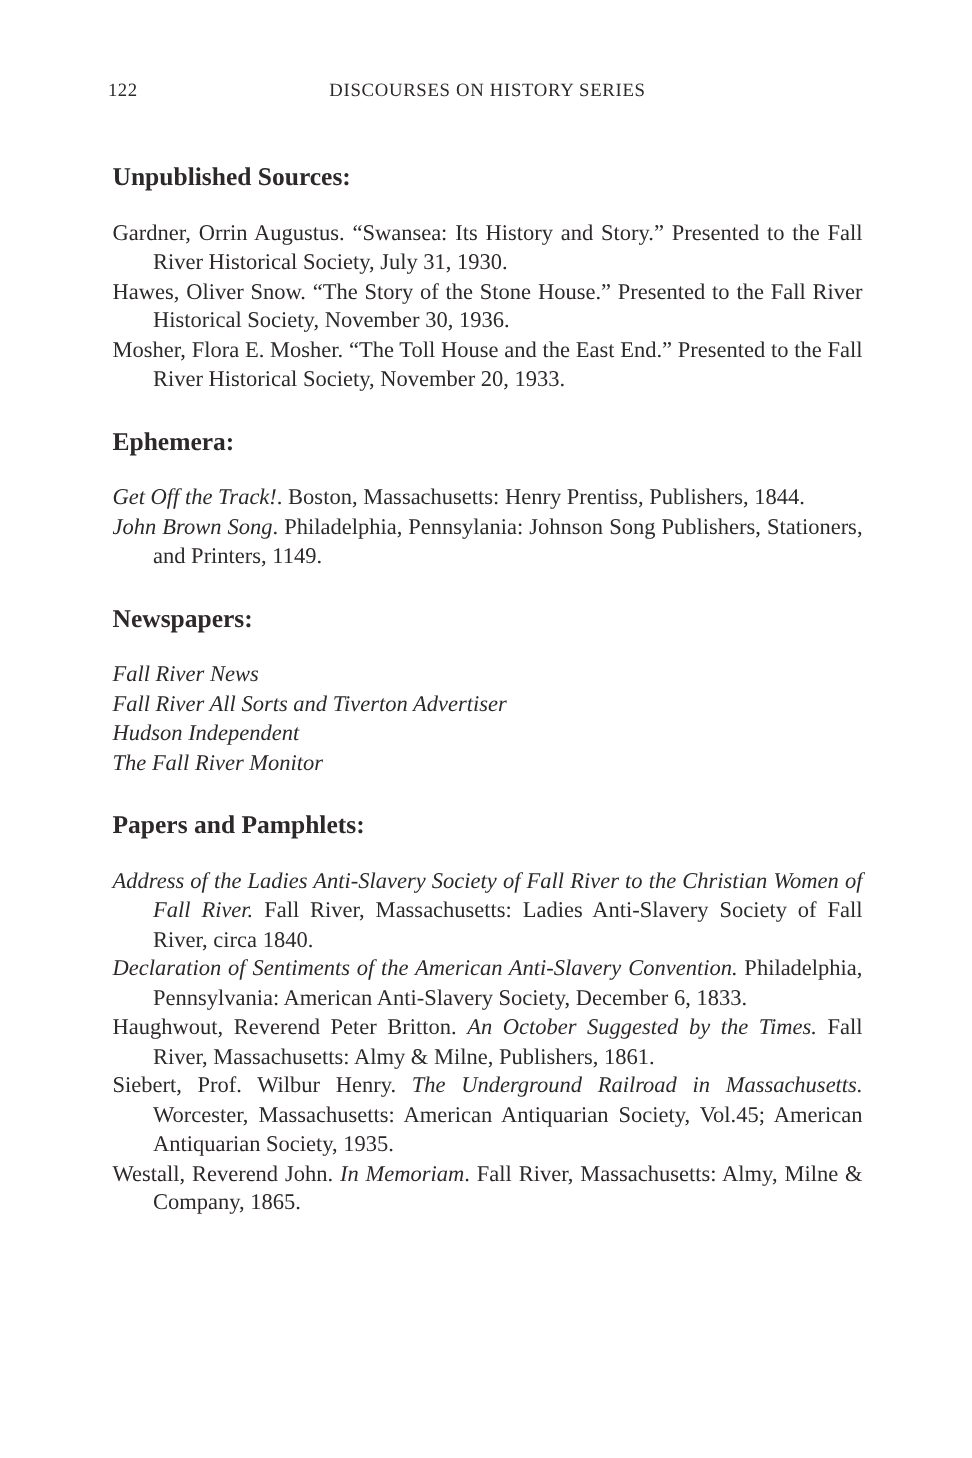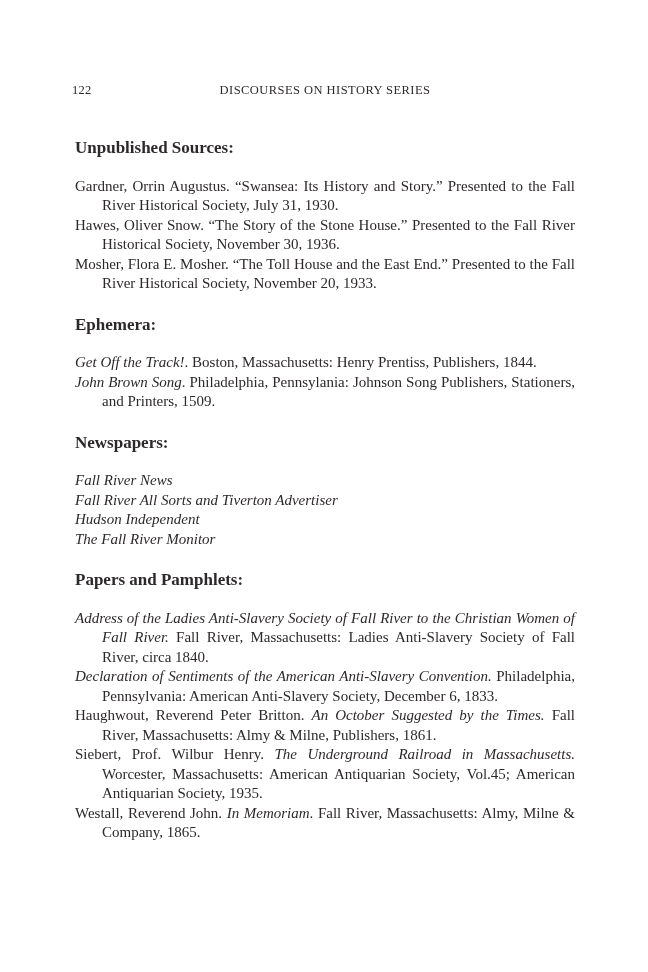--- a/index.html
+++ b/index.html
@@ -7,21 +7,21 @@
     padding: 0;
     background: #ffffff;
   }
   .page {
     position: relative;
     width: 648px;
     height: 972px;
     box-sizing: border-box;
     background: #ffffff;
     outline: 1px solid #f0f0f0;
-    padding: 83px 73px 0 75px;
+    padding: 53px 73px 0 75px;
     font-family: "Liberation Serif", "DejaVu Serif", serif;
     color: #2d292b;
     overflow: hidden;
   }
   .header {
     position: relative;
     height: 16px;
   }
   .page-num {
     position: absolute;
@@ -80,21 +80,21 @@
   <main class="bibliography">
       <div class="section-heading first">Unpublished Sources:</div>
       <div class="entries">
         <p class="entry hanging"><span>Gardner, Orrin Augustus. “Swansea: Its History and Story.” Presented to the Fall River Historical Society, July 31, 1930.</span></p>
         <p class="entry hanging"><span>Hawes, Oliver Snow. “The Story of the Stone House.” Presented to the Fall River Historical Society, November 30, 1936.</span></p>
         <p class="entry hanging"><span>Mosher, Flora E. Mosher. “The Toll House and the East End.” Presented to the Fall River Historical Society, November 20, 1933.</span></p>
       </div>
       <div class="section-heading">Ephemera:</div>
       <div class="entries">
         <p class="entry hanging"><span class="it">Get Off the Track!</span><span>. Boston, Massachusetts: Henry Prentiss, Publishers, 1844.</span></p>
-        <p class="entry hanging"><span class="it">John Brown Song</span><span>. Philadelphia, Pennsylania: Johnson Song Publishers, Stationers, and Printers, 1509.</span></p>
+        <p class="entry hanging"><span class="it">John Brown Song</span><span>. Philadelphia, Pennsylania: Johnson Song Publishers, Stationers, and Printers, 1149.</span></p>
       </div>
       <div class="section-heading">Newspapers:</div>
       <div class="entries">
         <p class="entry list"><span class="it">Fall River News</span></p>
         <p class="entry list"><span class="it">Fall River All Sorts and Tiverton Advertiser</span></p>
         <p class="entry list"><span class="it">Hudson Independent</span></p>
         <p class="entry list"><span class="it">The Fall River Monitor</span></p>
       </div>
       <div class="section-heading">Papers and Pamphlets:</div>
       <div class="entries">

